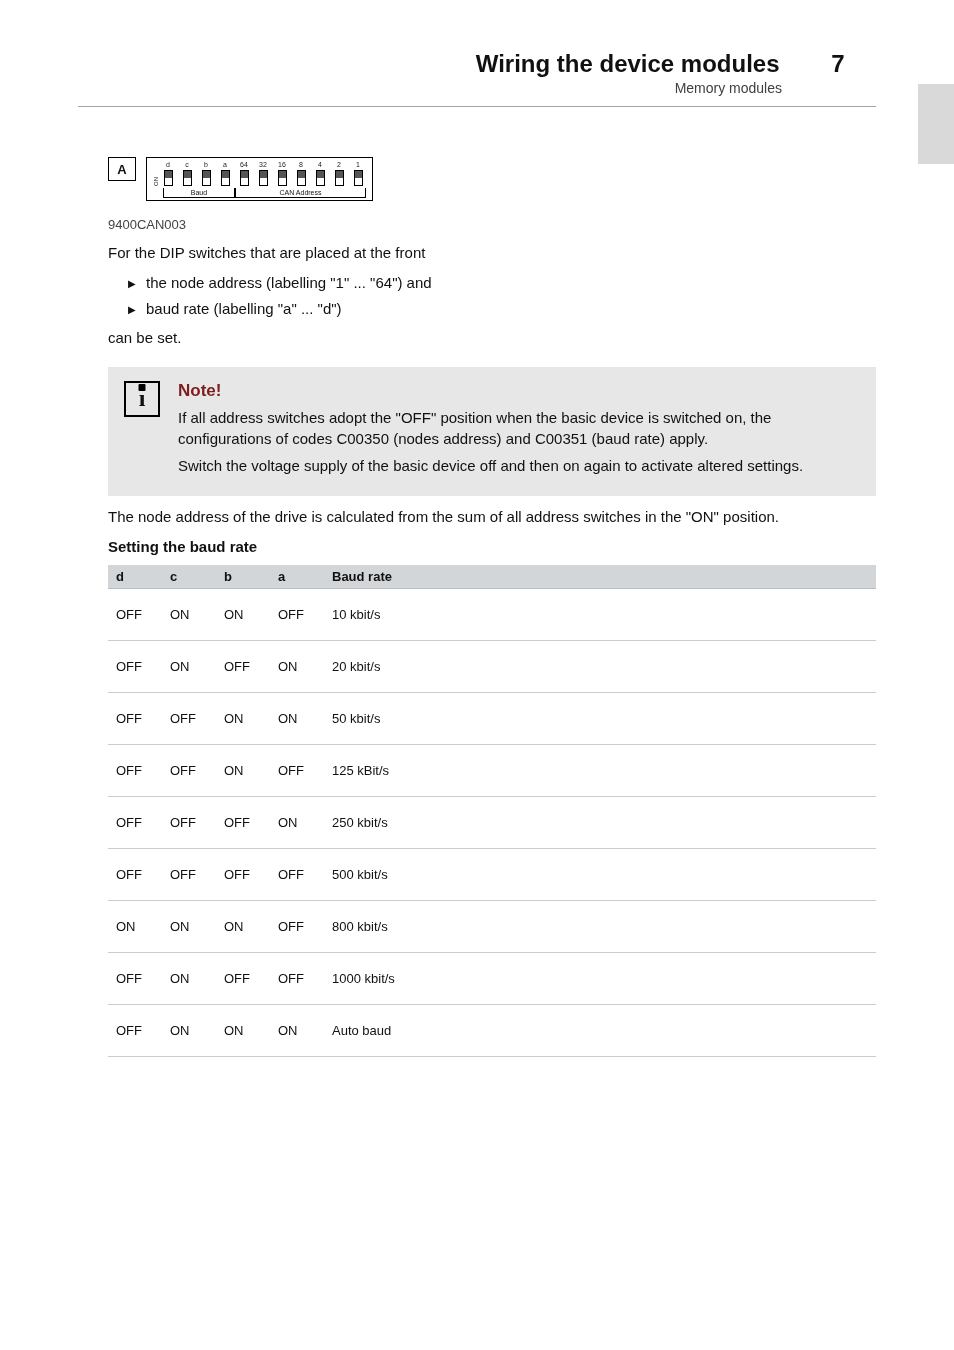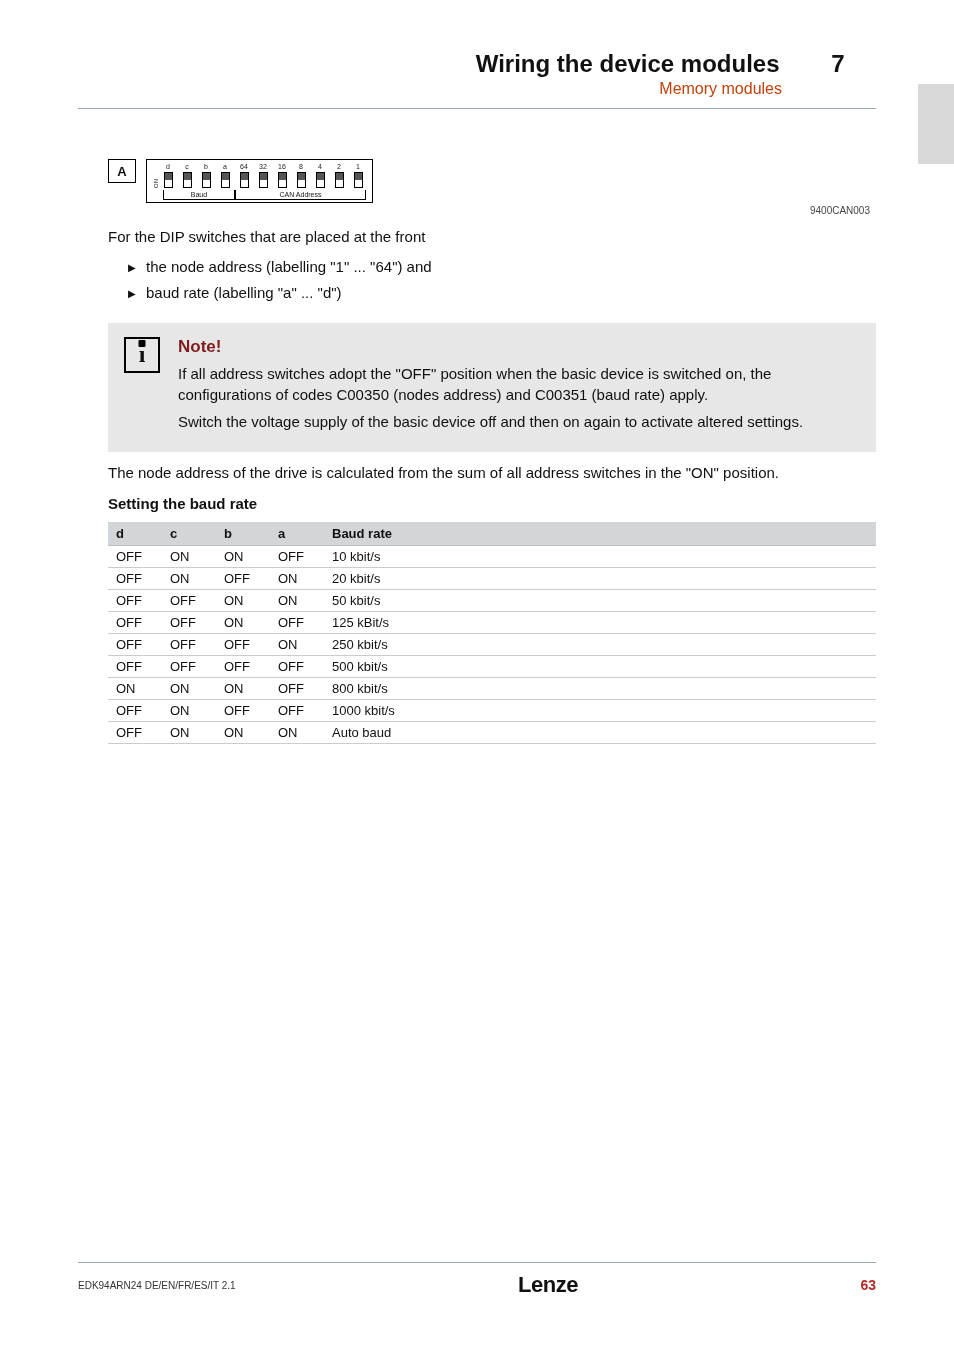--- a/index.html
+++ b/index.html
@@ -2,53 +2,53 @@
 <html><head>
 <meta charset="utf-8">
 <style>
   * { box-sizing: border-box; margin: 0; padding: 0; }
   html, body { width: 954px; height: 1350px; background: #fff; font-family: Arial, Helvetica, sans-serif; color: #111; }
   .page { position: relative; width: 954px; height: 1350px; padding: 0 78px 0 78px; }
   .side-tab { position: absolute; top: 84px; right: 0; width: 36px; height: 80px; background: #d9d9d9; }
   .hdr { padding-top: 50px; text-align: right; padding-right: 20px; }
   .hdr-title { font-size: 24px; font-weight: bold; display: inline-block; margin-right: 36px; }
   .hdr-num { font-size: 24px; font-weight: bold; display: inline-block; width: 36px; text-align: center; vertical-align: top; }
-  .hdr-sub { font-size: 16px; color: #c2410c; margin-top: 2px; padding-right: 74px; text-align: right; }
+  .hdr-sub { font-size: 14px; color: #404040; margin-top: 2px; padding-right: 74px; text-align: right; }
   .hr { border-top: 1px solid #9aa7ae; margin-top: 10px; margin-bottom: 50px; }
   .content { padding-left: 30px; }
   .dip-wrap { display: flex; align-items: flex-start; gap: 10px; margin-bottom: 2px; }
   .box-a { width: 28px; height: 24px; border: 1px solid #000; display: flex; align-items: center; justify-content: center; font-size: 13px; font-weight: bold; }
   .dip { border: 1px solid #000; padding: 3px 6px 2px 6px; display: inline-block; }
   .dip-row { display: flex; gap: 5px; }
   .dip-col { display: flex; flex-direction: column; align-items: center; width: 14px; }
   .dip-lbl { font-size: 7px; color: #222; height: 9px; }
   .dip-sw { width: 9px; height: 16px; border: 0.6px solid #000; display: flex; flex-direction: column; }
   .dip-sw .top { flex: 1; background: #555; }
   .dip-sw .bot { flex: 1; background: #fff; }
   .dip-under { display: flex; margin-top: 2px; }
   .dip-under .grp { border: 0.6px solid #000; border-top: none; font-size: 7px; text-align: center; padding: 1px 2px; }
   .dip-on { font-size: 6px; writing-mode: vertical-rl; transform: rotate(180deg); height: 16px; margin-right: 2px; display:flex; align-items:center; }
-  .imgcode { text-align: right; font-size: 10px; color: #444; margin-top: 2px; padding-right: 6px; }
+  .imgcode { font-size: 13px; color: #444; margin-top: 16px; padding-right: 6px; }
   .figcap { font-size: 12px; color: #222; margin-top: 4px; }
   .figcap .fn { display: inline-block; width: 90px; }
   .body-p { font-size: 15px; line-height: 1.45; margin-top: 10px; }
   .bullets { margin-top: 8px; padding-left: 20px; }
   .bullets li { font-size: 15px; line-height: 1.5; list-style: none; position: relative; padding-left: 18px; margin-bottom: 4px; }
   .bullets li::before { content: "▶"; font-size: 10px; position: absolute; left: 0; top: 4px; }
   .note-box { background: #e7e7e8; margin-top: 18px; padding: 14px 16px 14px 16px; display: flex; gap: 18px; }
   .note-icon { width: 36px; height: 36px; border: 2.5px solid #000; display: flex; align-items: center; justify-content: center; flex-shrink: 0; }
   .note-icon .glyph { font-size: 24px; font-weight: bold; font-family: Georgia, serif; position: relative; }
   .note-icon .dot { width: 7px; height: 7px; background: #000; border-radius: 1px; position: absolute; top: -1px; left: 50%; transform: translateX(-50%); }
   .note-body { flex: 1; }
   .note-title { font-size: 17px; font-weight: bold; color: #7f1d1d; margin-bottom: 6px; }
   .note-p { font-size: 15px; line-height: 1.4; margin-bottom: 6px; }
   .sect-h { font-size: 15px; font-weight: bold; margin-top: 18px; }
   table.baud { width: 100%; border-collapse: collapse; margin-top: 10px; font-size: 13px; }
   table.baud th { background: #d2d6d9; text-align: left; font-weight: bold; padding: 4px 8px; border-bottom: 1px solid #b8bec3; }
-  table.baud td { padding: 3px 8px; border-bottom: 1px solid #c9cdd1; }
+  table.baud td { padding: 18px 8px; border-bottom: 1px solid #c9cdd1; }
   table.baud th.col-d, table.baud td.col-d,
   table.baud th.col-c, table.baud td.col-c,
   table.baud th.col-b, table.baud td.col-b,
   table.baud th.col-a, table.baud td.col-a { width: 54px; }
   .footer { position: absolute; bottom: 52px; left: 78px; right: 78px; display: flex; align-items: center; justify-content: space-between; }
   .footer .fl { font-size: 10px; color: #333; }
   .footer .fr { font-size: 14px; font-weight: bold; color: #b12a2a; }
   .footer .logo { font-size: 22px; font-weight: bold; letter-spacing: -0.5px; color:#111; }
   .footer .hr { border-top: 1px solid #9aa7ae; position:absolute; left:0; right:0; top:-10px; margin:0; }
 </style>
@@ -165,20 +165,21 @@
     <div class="imgcode">9400CAN003</div>
 
 
     <p class="body-p">For the DIP switches that are placed at the front</p>
 
     <ul class="bullets" id="bullet-list">
         <li>the node address (labelling "1" ... "64") and</li>
         <li>baud rate (labelling "a" ... "d")</li>
       </ul>
 
+    <p class="body-p" style="margin-top:6px">can be set.</p>
 
     <div class="note-box">
       <div class="note-icon">
         <div class="glyph"><div class="dot"></div>ı</div>
       </div>
       <div class="note-body">
         <div class="note-title">Note!</div>
         <p class="note-p">If all address switches adopt the "OFF" position when the basic device is switched on, the configurations of codes C00350 (nodes address) and C00351 (baud rate) apply.</p>
         <p class="note-p">Switch the voltage supply of the basic device off and then on again to activate altered settings.</p>
       </div>
@@ -260,19 +261,13 @@
             <td class="col-c">ON</td>
             <td class="col-b">ON</td>
             <td class="col-a">ON</td>
             <td>Auto baud</td>
           </tr>
         </tbody>
     </table>
 
   </div>
 
-  <div class="footer">
-    <div class="hr"></div>
-    <div class="fl">EDK94ARN24  DE/EN/FR/ES/IT  2.1</div>
-    <div class="logo">Lenze</div>
-    <div class="fr">63</div>
-  </div>
 </div>
 
 </body></html>

